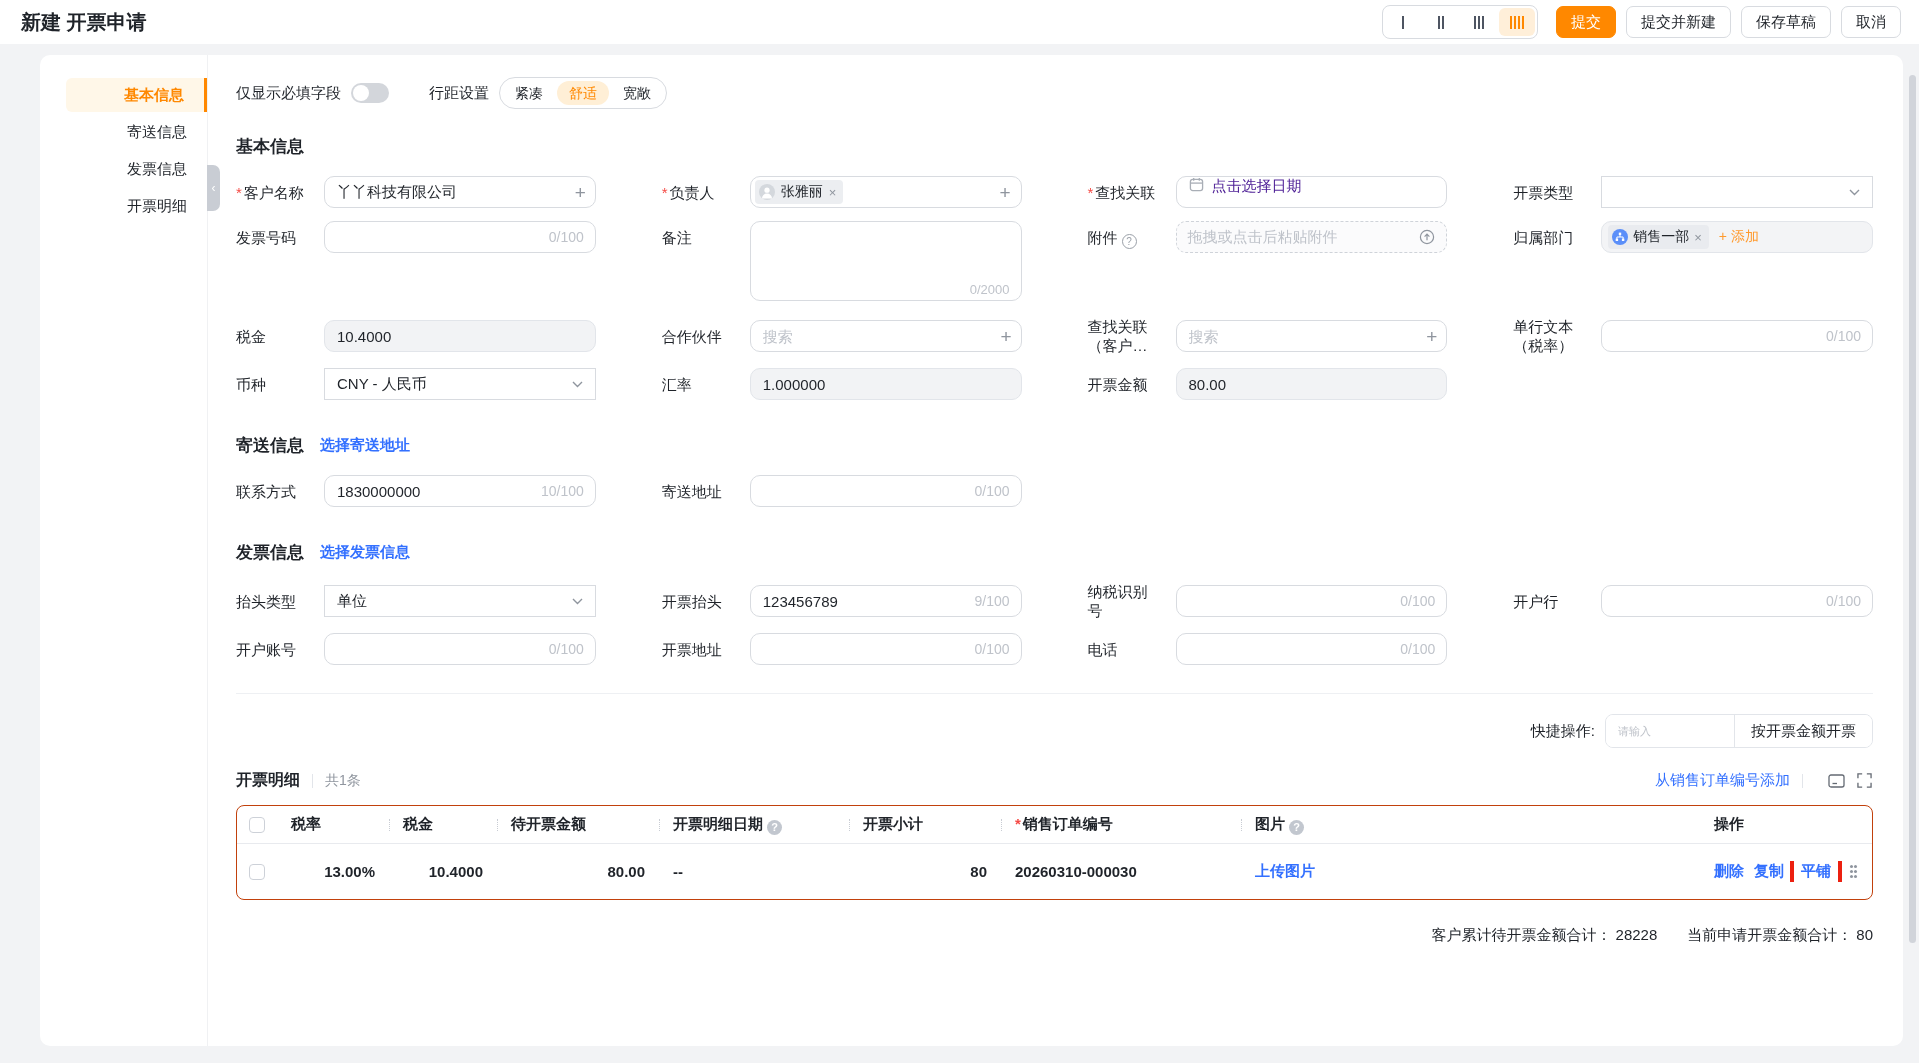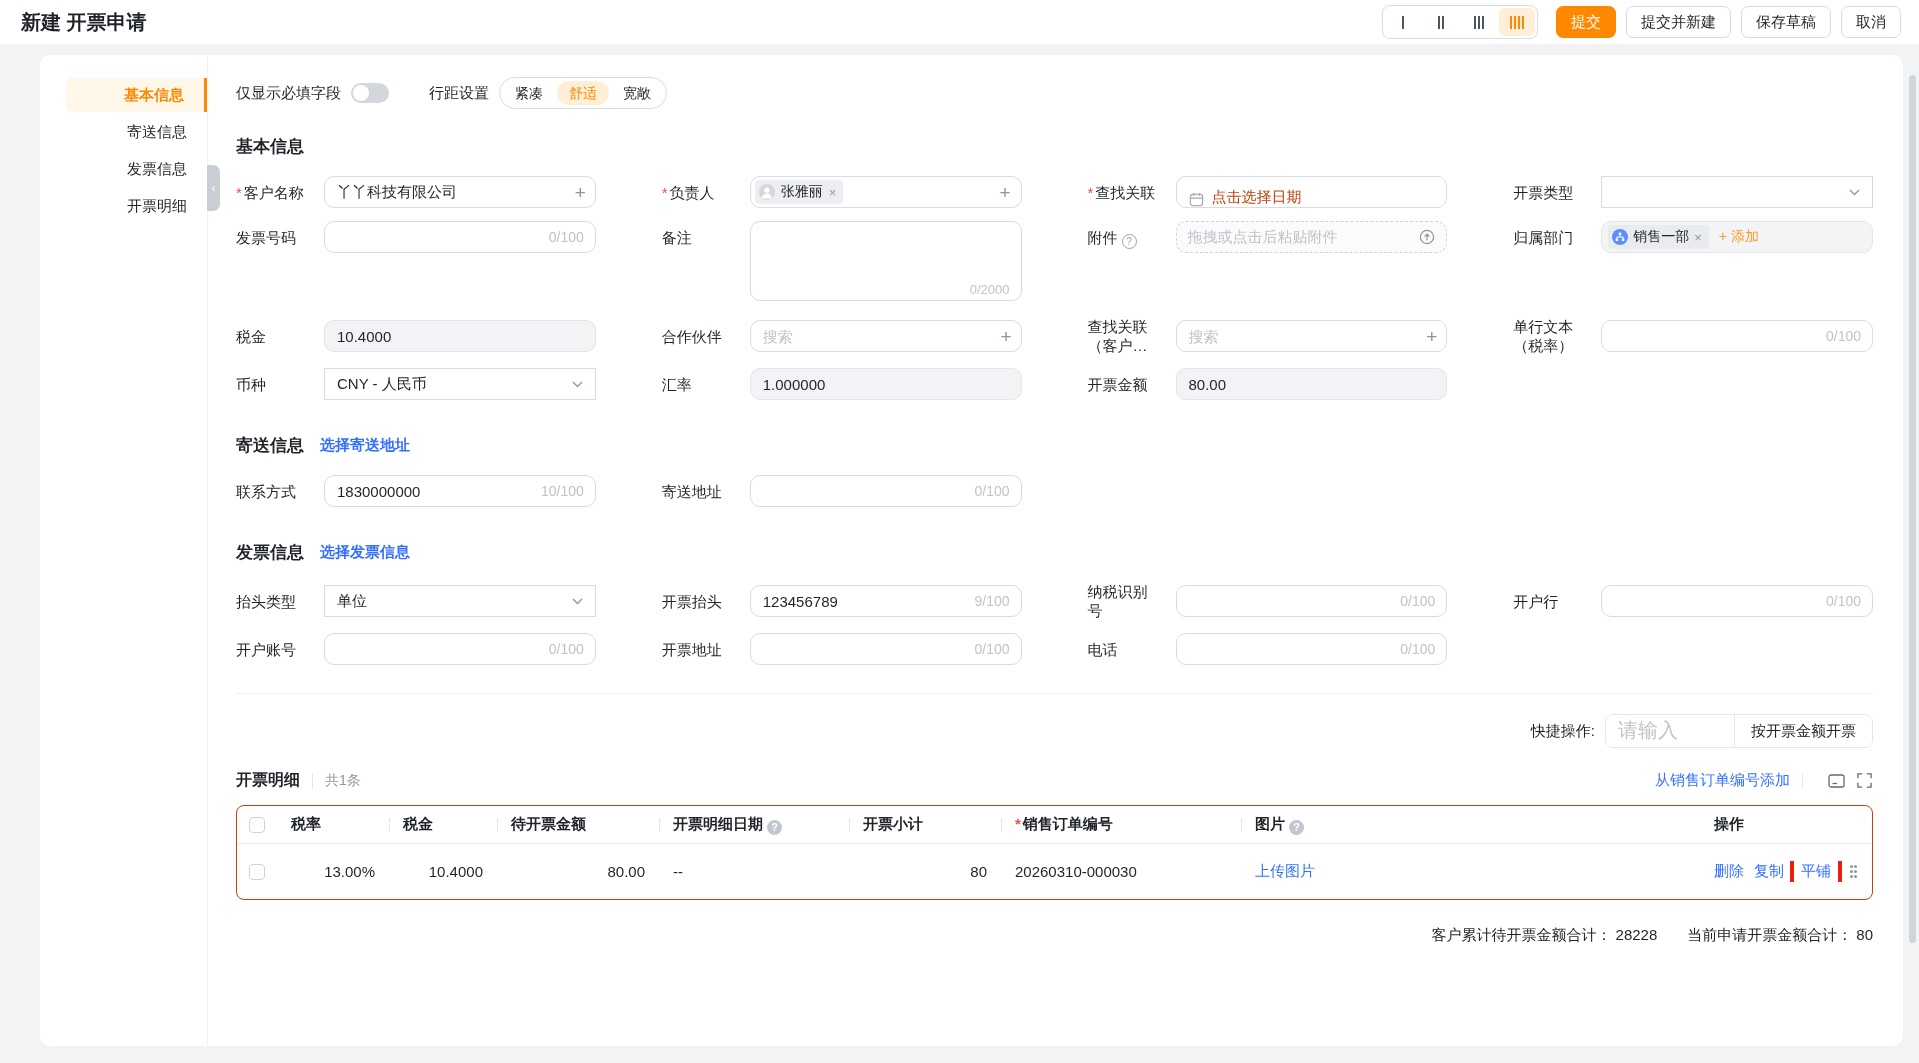--- a/index.html
+++ b/index.html
@@ -56,53 +56,53 @@
   .inp { width:100%; height:32px; border:1px solid #d8dbe0; border-radius:10px; padding:0 56px 0 12px; font-size:15px; color:#1f2329; background:#fff; font-family:inherit; }
   .inp.pr-plus { padding-right:32px; }
   .inp::placeholder { color:#bfc3ca; }
   .counter { position:absolute; right:12px; top:50%; transform:translateY(-50%); color:#bfc3ca; font-size:14px; pointer-events:none; }
   .plus { position:absolute; right:10px; top:50%; transform:translateY(-50%); color:#8f959e; font-size:19px; font-weight:300; line-height:1; cursor:pointer; }
   .ro { background:#f2f3f5; border:1px solid #e2e5ea; border-radius:10px; height:32px; display:flex; align-items:center; padding:0 12px; }
   .sel { height:32px; border:1px solid #d8dbe0; border-radius:0; display:flex; align-items:center; justify-content:space-between; padding:0 12px; cursor:pointer; background:#fff; }
   .tagbox { height:32px; border:1px solid #d8dbe0; border-radius:10px; display:flex; align-items:center; padding:0 30px 0 4px; position:relative; }
   .person-tag { display:inline-flex; align-items:center; gap:6px; height:24px; background:#eceef1; border-radius:4px; padding:0 7px 0 4px; font-size:14px; }
   .tag-x { color:#8f959e; font-size:13px; cursor:pointer; }
-  .datebox { height:32px; border:1px solid #d8dbe0; border-radius:10px; display:flex; align-items:flex-end; gap:8px; padding:0 12px; color:#c2410c; cursor:pointer; }
+  .datebox { height:32px; border:1px solid #d8dbe0; border-radius:10px; display:flex; align-items:flex-start; gap:8px; padding:0 12px; color:#4c1d95; cursor:pointer; }
   .attach { height:32px; border:1px dashed #cfd3d9; border-radius:10px; background:#fbfbfc; display:flex; align-items:center; justify-content:space-between; padding:0 11px; color:#bfc3ca; cursor:pointer; }
   .deptbox { height:32px; background:#f3f4f6; border:1px solid #e2e5ea; border-radius:10px; display:flex; align-items:center; gap:10px; padding:0 6px; }
   .dept-tag { display:inline-flex; align-items:center; gap:5px; height:24px; background:#e9ebef; border-radius:4px; padding:0 7px 0 4px; font-size:14px; }
   .add-link { color:#ff9a2e; font-size:14px; cursor:pointer; }
   .txtwrap { position:relative; }
   .txtarea { width:100%; height:80px; border:1px solid #d8dbe0; border-radius:10px; resize:none; padding:6px 12px 18px; font-size:15px; font-family:inherit; }
   .txt-counter { position:absolute; right:12px; bottom:7px; color:#bfc3ca; font-size:13px; pointer-events:none; }
   .qmark { display:inline-block; width:15px; height:15px; border-radius:50%; background:#c2c7cf; color:#fff; font-size:11px; line-height:15px; text-align:center; margin-left:4px; vertical-align:-2px; }
   .qmark-o { display:inline-block; width:15px; height:15px; border-radius:50%; border:1px solid #9aa0a8; color:#9aa0a8; font-size:10px; line-height:13px; text-align:center; margin-left:4px; vertical-align:-2px; }
 
   .divider { border:none; border-top:1px solid #eef0f3; margin-top:28px; }
 
   
   .quick-row { display:flex; justify-content:flex-end; align-items:center; margin:20px 0 22px; }
   .quick-label { margin-right:10px; }
   .quick-group { display:flex; height:34px; border:1px solid #e2e5ea; border-radius:8px; overflow:hidden; background:#fff; }
-  .quick-group input { width:128px; border:none; outline:none; padding:0 12px; font-size:20px; font-family:Liberation Mono, monospace; }
+  .quick-group input { width:128px; border:none; outline:none; padding:0 12px; font-size:11px; font-family:Liberation Sans, sans-serif; }
   .quick-group input::placeholder { color:#bfc3ca; }
   .quick-group button { border:none; border-left:1px solid #e2e5ea; background:#fff; padding:0 16px; font-size:15px; color:#1f2329; cursor:pointer; font-family:inherit; }
 
   
   .detail-head { display:flex; align-items:center; margin-bottom:14px; }
   .dtitle { font-size:16px; font-weight:bold; }
   .vline { width:1px; height:14px; background:#e2e5ea; margin:0 12px; }
   .dcount { color:#8f959e; font-size:14px; }
   .dspacer { flex:1; }
   .dicons { display:flex; align-items:center; gap:10px; margin-left:12px; color:#646a73; }
   .icon-btn { width:18px; height:18px; display:inline-flex; align-items:center; justify-content:center; cursor:pointer; }
 
   .dtable { border:1px solid #c2410c; border-radius:8px; overflow:hidden; }
   .thead { display:flex; align-items:center; height:38px; border-bottom:1px solid #e8eaee; font-weight:bold; }
-  .trow { display:flex; align-items:center; height:55px; }
+  .trow { display:flex; align-items:center; height:55px;font-weight:bold; }
   .cbcell { flex:0 0 40px; display:flex; justify-content:center; }
   .cb { width:16px; height:16px; border:1.5px solid #cdd1d8; border-radius:4px; background:#fff; cursor:pointer; }
   .th,.td { padding:0 14px; white-space:nowrap; overflow:hidden; }
   .th { position:relative; }
   .th.sepm::before { content:""; position:absolute; left:0; top:50%; transform:translateY(-50%); height:12px; border-left:1px dotted #c9cdd4; }
   .c-rate { flex:0 0 112px; } .c-tax { flex:0 0 108px; } .c-pend { flex:0 0 162px; }
   .c-date { flex:0 0 190px; } .c-sub { flex:0 0 152px; } .c-order { flex:0 0 240px; }
   .c-img { flex:1; } .c-act { flex:0 0 182px; }
   .td.num { text-align:right; }
   .td.c-act, .th.c-act { display:flex; align-items:center; justify-content:flex-end; gap:10px; }

